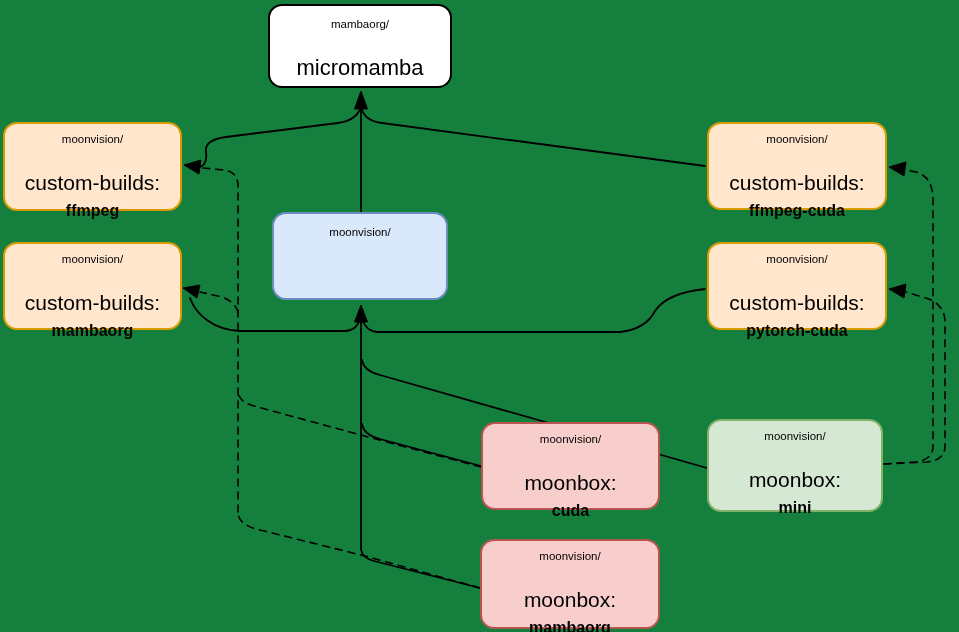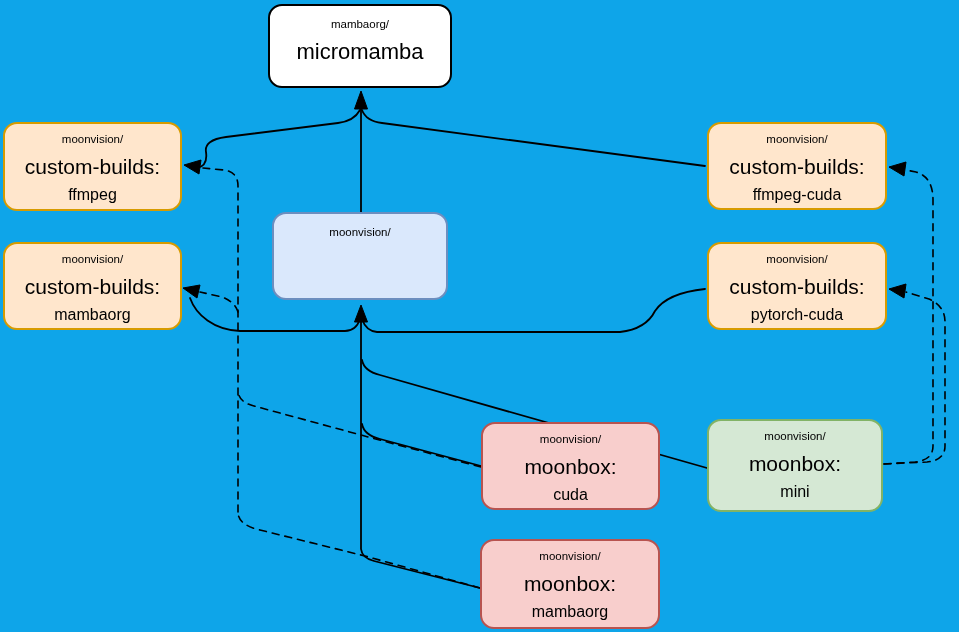--- a/index.html
+++ b/index.html
@@ -1,29 +1,29 @@
 <!DOCTYPE html>
 <html><head>
 <meta charset="utf-8">
 <style>
   html,body{margin:0;padding:0;background:#ffffff;}
   .stage{
-    position:relative;width:959px;height:632px;background:#0ea5e9;overflow:hidden;
+    position:relative;width:959px;height:632px;background:#15803d;overflow:hidden;
     font-family:"Liberation Sans","DejaVu Sans",sans-serif;color:#000;
   }
   svg.edges{position:absolute;left:0;top:0;z-index:0;}
   .node{
     position:absolute;z-index:1;box-sizing:border-box;
     border:2px solid #000;border-radius:14px;background:#fff;
     display:flex;flex-direction:column;align-items:center;text-align:center;
     padding-top:9px;
   }
   .node .repo{font-size:11.5px;line-height:13px;}
-  .node .name{font-size:21px;line-height:26px;margin-top:8px;}
-  .node .tag{font-size:16px;line-height:20px;margin-top:5px;}
+  .node .name{font-size:21px;line-height:26px;margin-top:24px;}
+  .node .tag{font-size:16px;line-height:20px;margin-top:5px;font-weight:bold;}
   .node .tag:empty{display:none;}
   .node.two .repo{margin-top:3px;}
   .edgeline{stroke:#000;fill:none;stroke-width:1.8;stroke-linejoin:round;stroke-linecap:round;}
   .edgeline.dashed{stroke-width:1.6;stroke-dasharray:7 6;}
   .arrowhead{fill:#000;stroke:#000;stroke-width:1;stroke-linejoin:round;}
 </style>
 </head>
 <body>
 
 <div class="stage">

